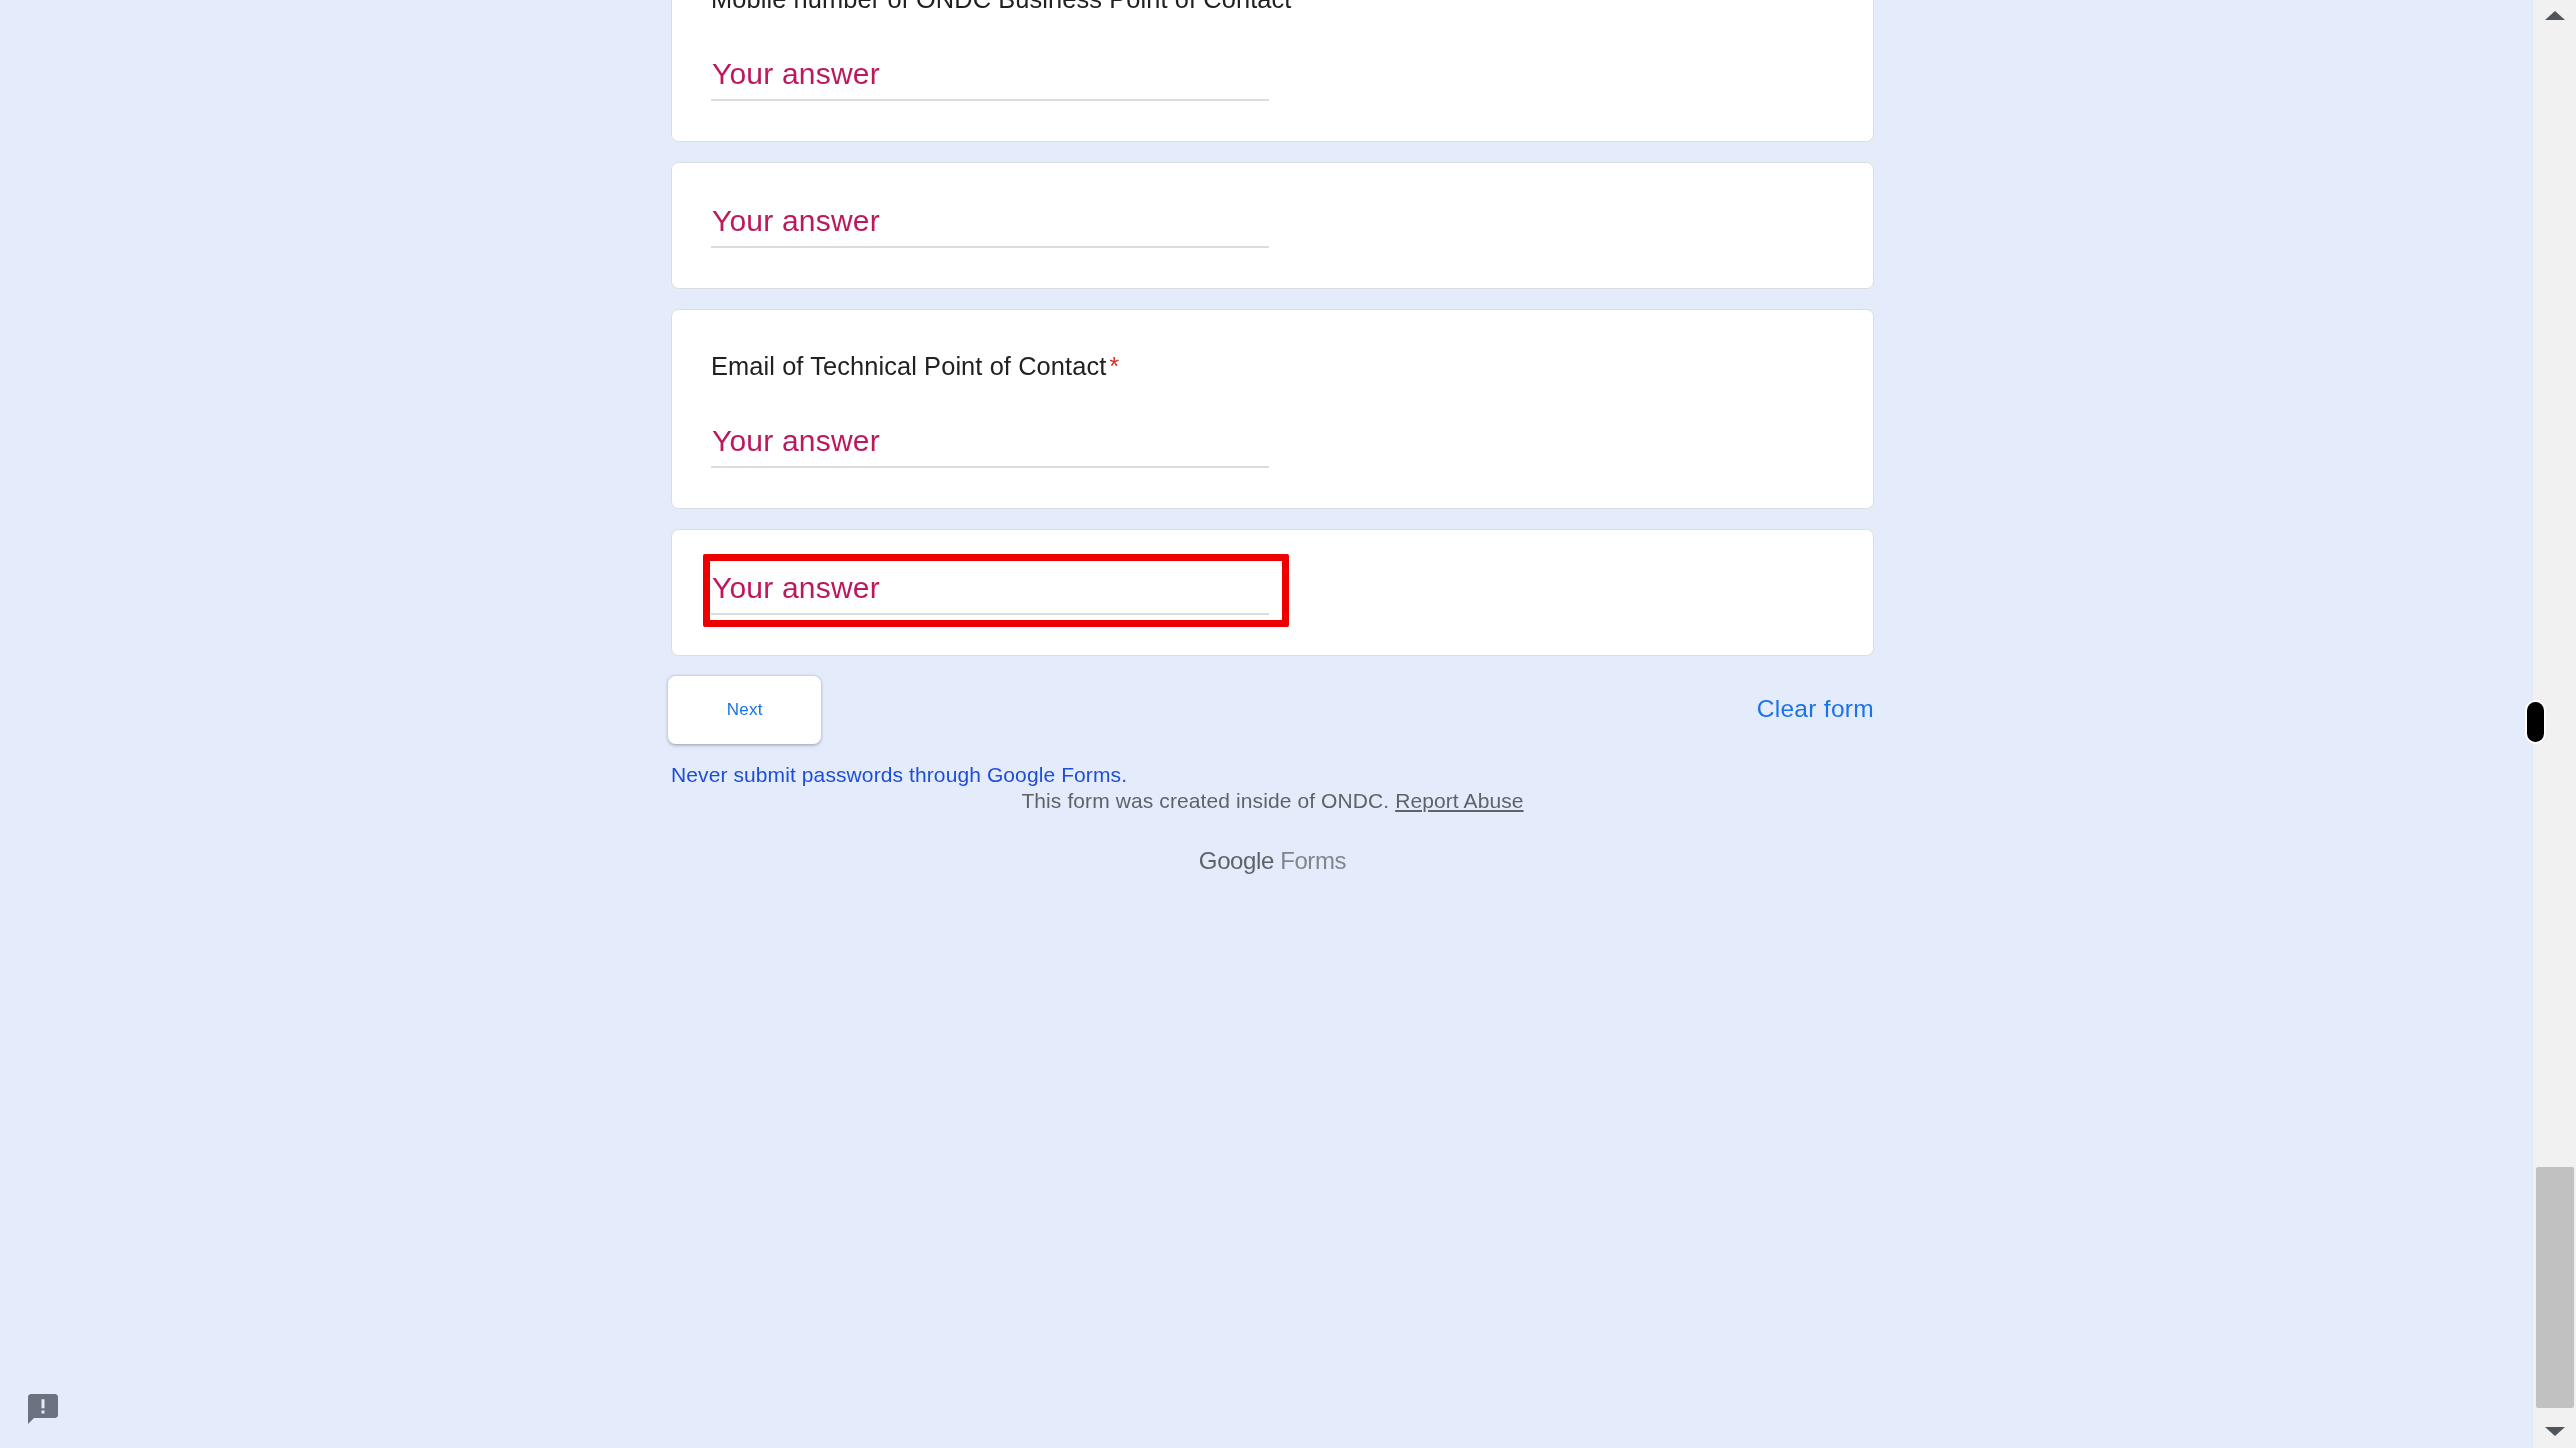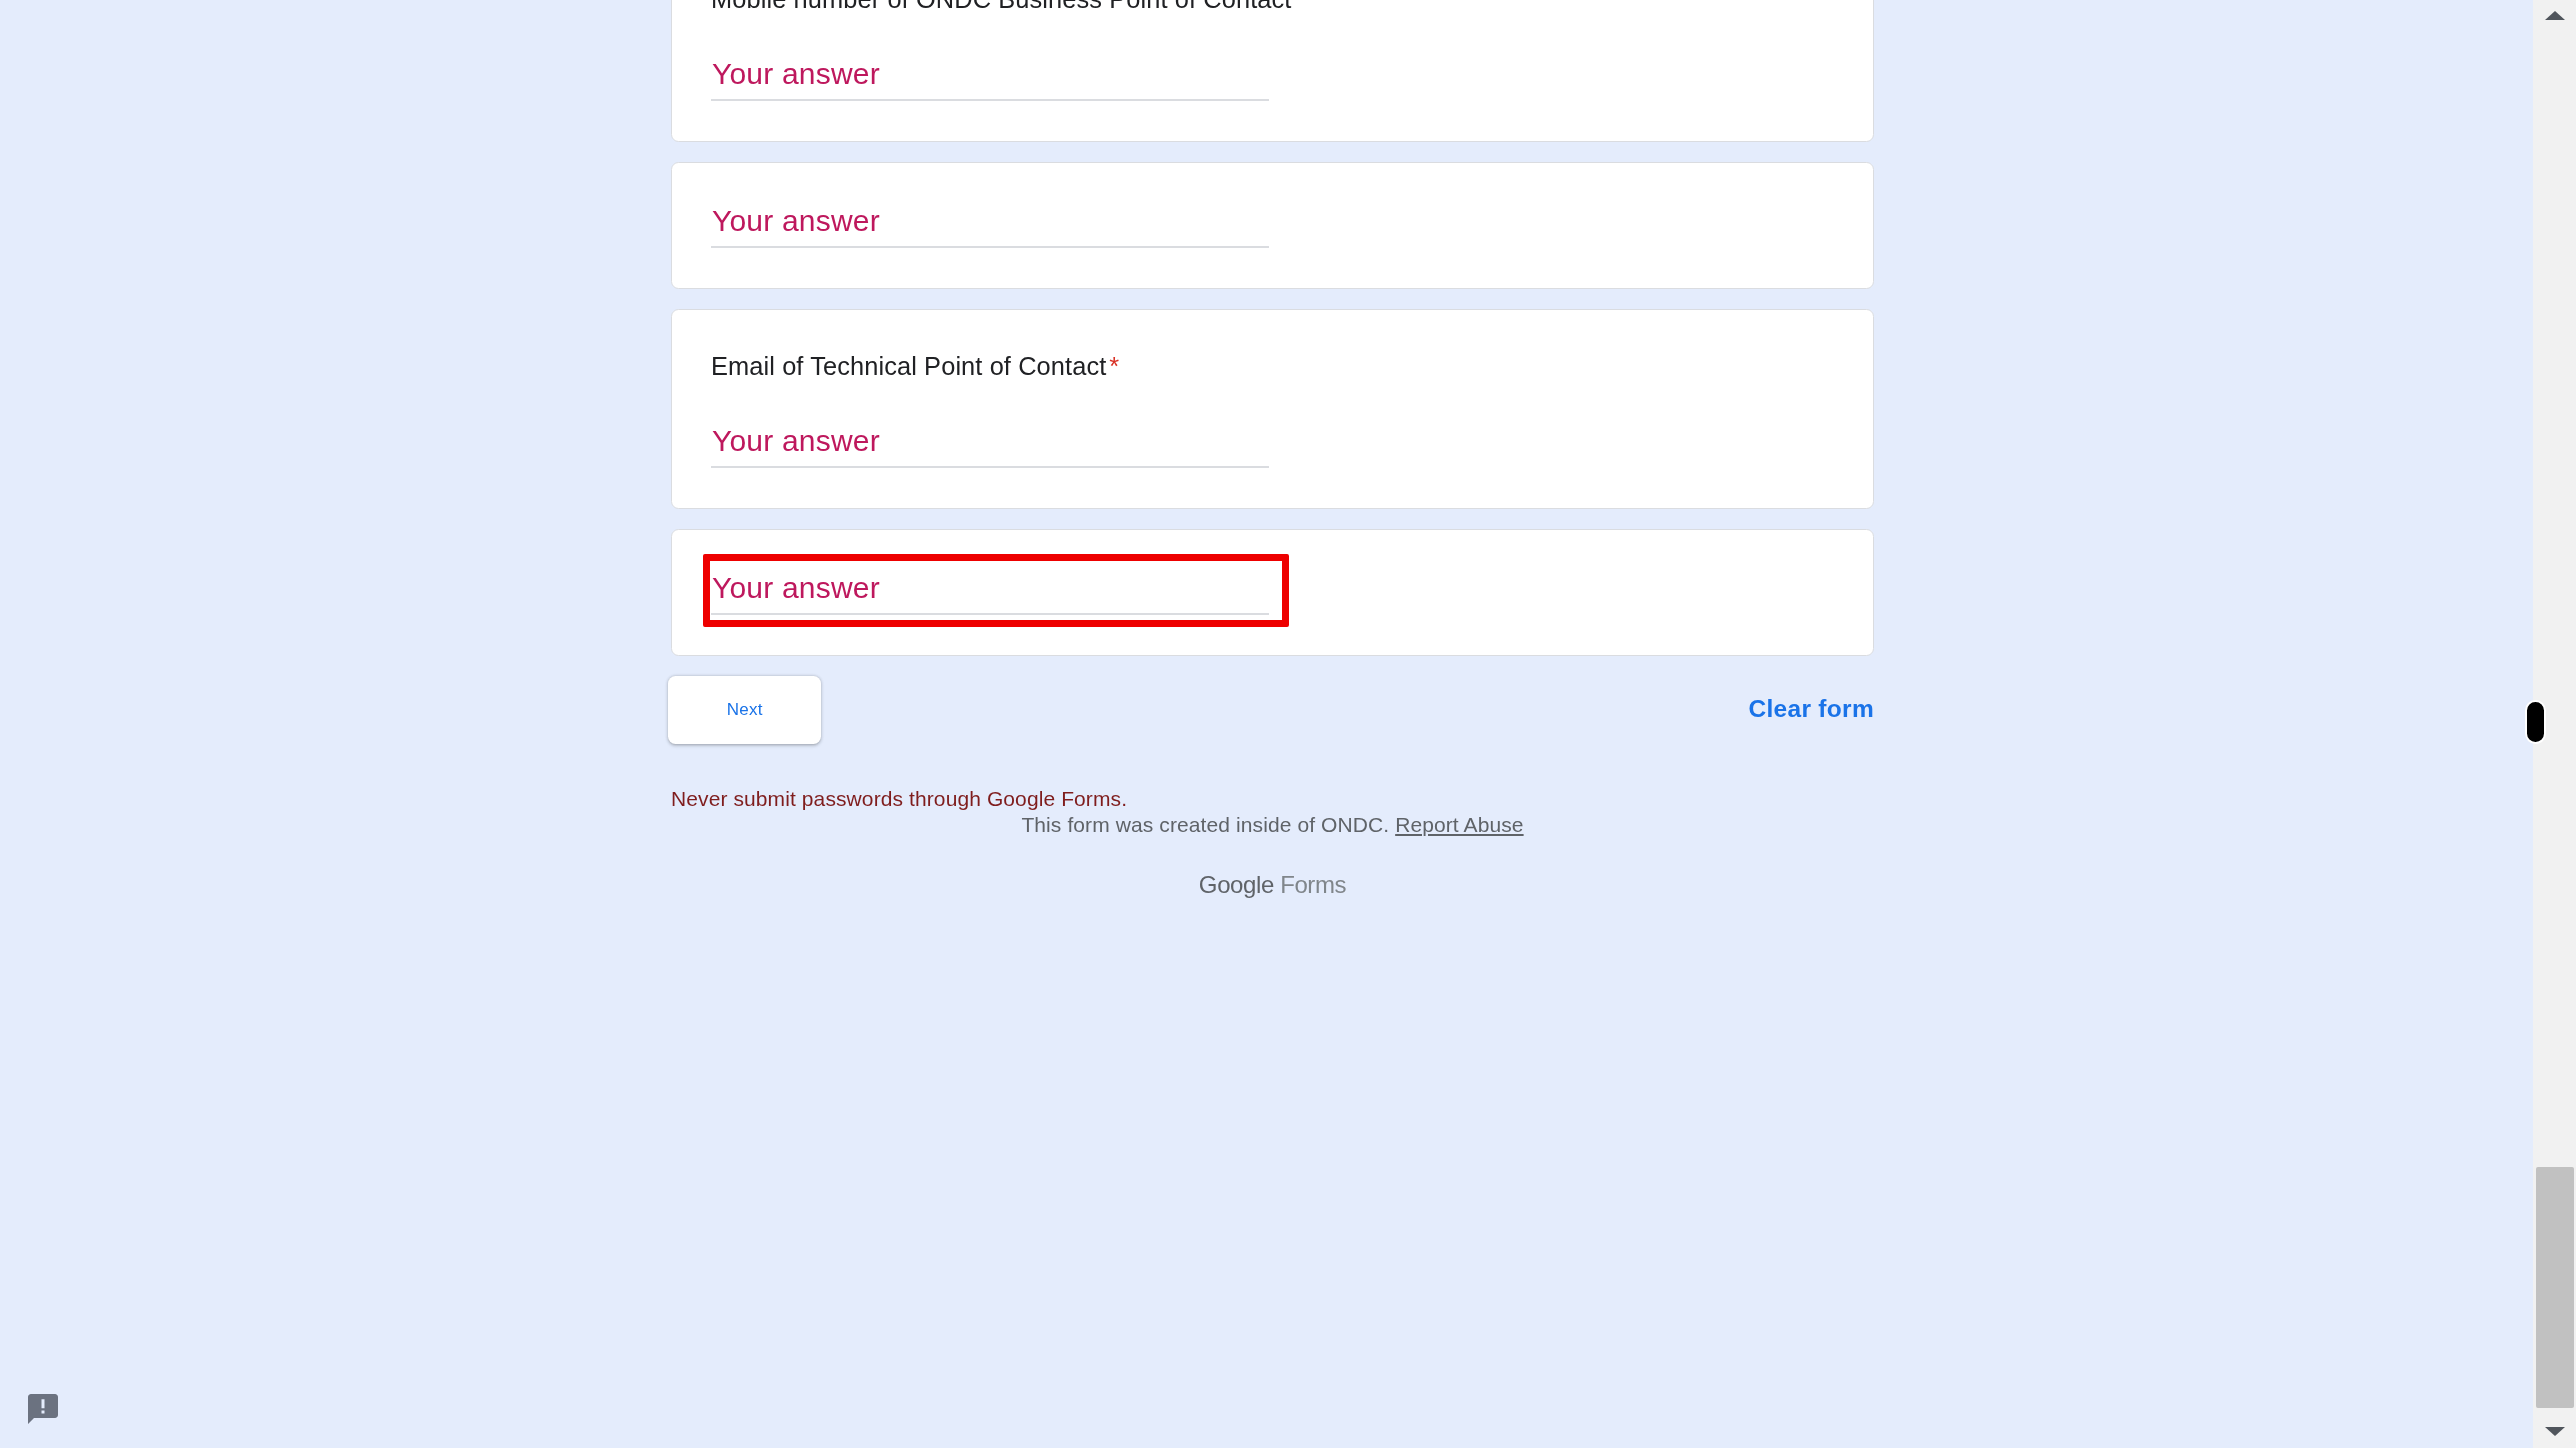--- a/index.html
+++ b/index.html
@@ -126,33 +126,33 @@
     cursor: pointer;
     box-shadow: 0 0.9px 2.8px rgba(60,64,67,0.30), 0 1.9px 3.8px rgba(60,64,67,0.15);
   }
 
   .clear-form {
     position: absolute;
     right: 0;
     top: 19px;
     color: #1a73e8;
     font-size: 24.5px;
-    font-weight: 700;
+    font-weight: 400;
     letter-spacing: 0.3px;
     text-decoration: none;
     cursor: pointer;
   }
 
   
   .footer-warning {
     width: 1203px;
-    margin-top: 42px;
+    margin-top: 18px;
     font-size: 21px;
     line-height: 26px;
-    color: #7f1d1d;
+    color: #1d4ed8;
     letter-spacing: 0.1px;
   }
 
   .footer-created {
     width: 1203px;
     text-align: center;
     font-size: 21px;
     line-height: 26px;
     color: #5f6368;
     letter-spacing: 0.1px;

